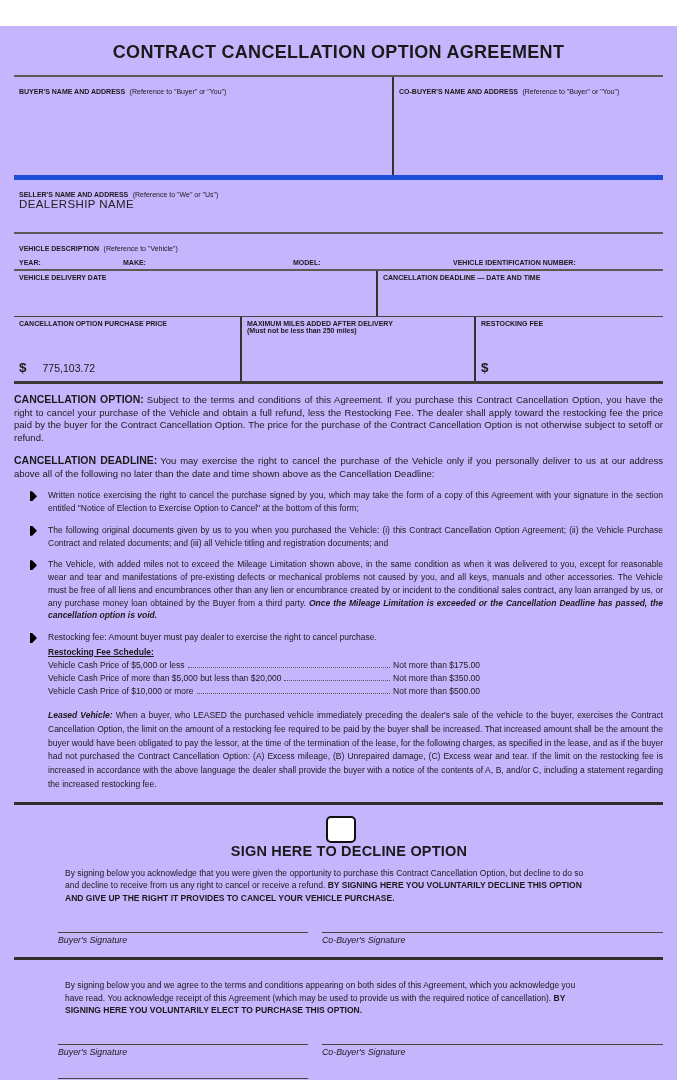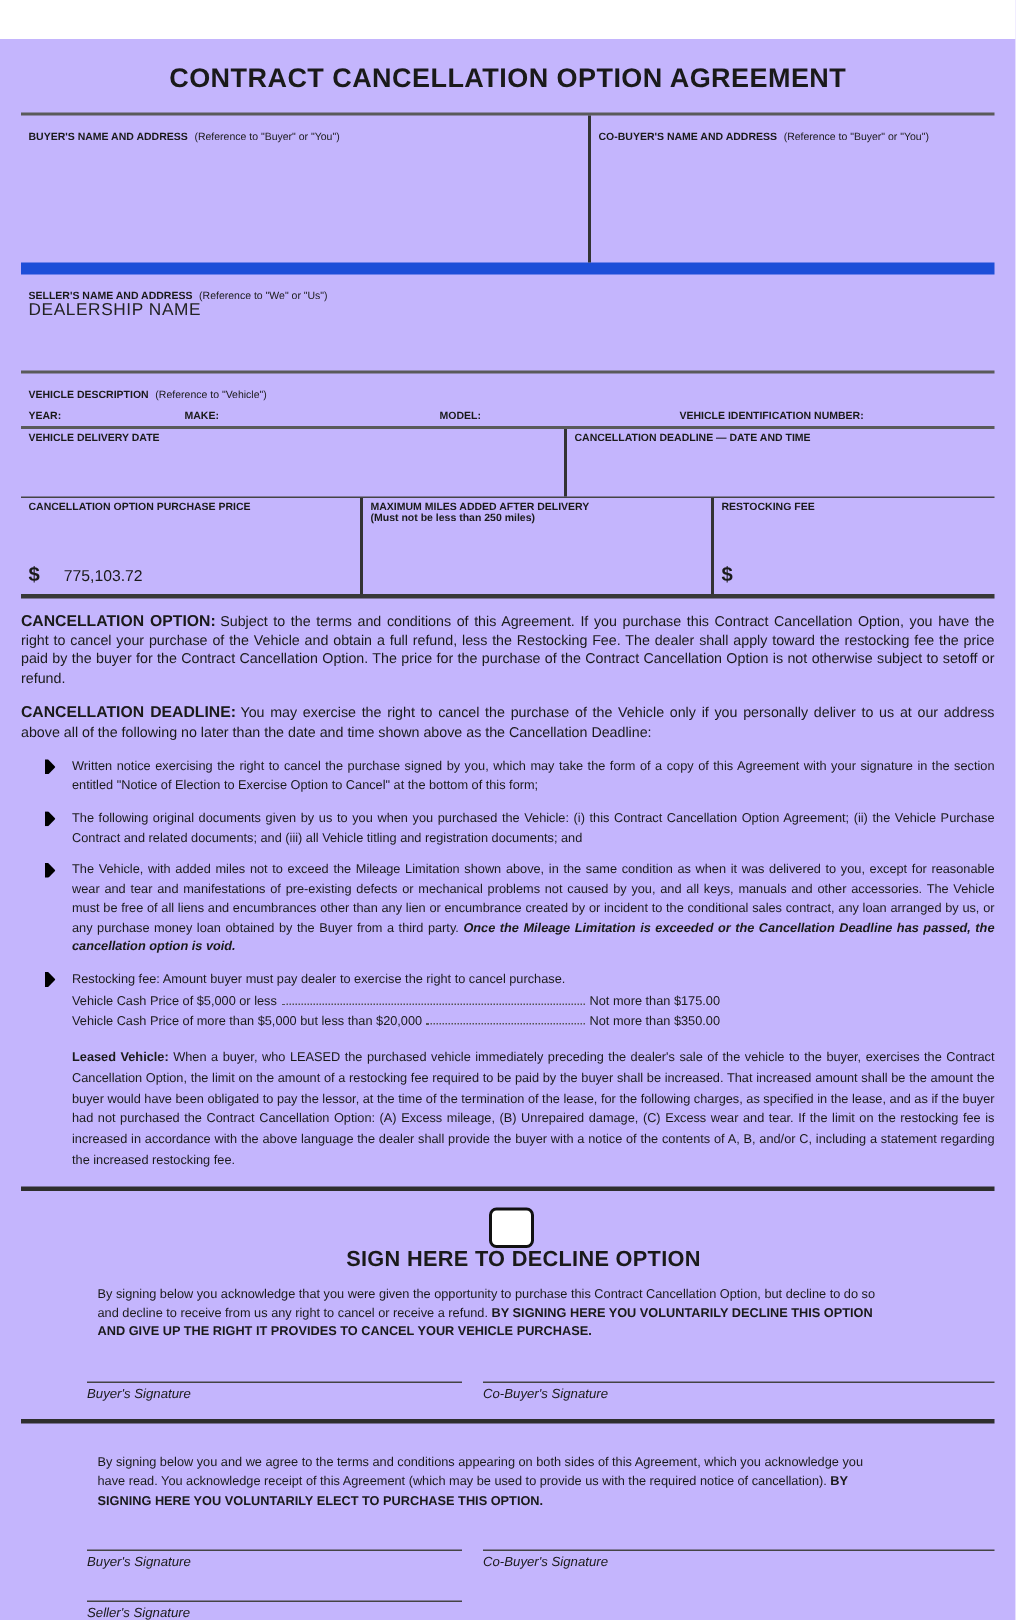--- a/index.html
+++ b/index.html
@@ -14,21 +14,21 @@
   .subtitle { text-align:center; font-weight:bold; font-size:9.5px; margin-top:1px; }
 
   
   .lbl  { font-weight:bold; font-size:7px; }
   .note { font-size:7px; font-weight:normal; }
   .cell { padding:3px 5px; box-sizing:border-box; display:flex; flex-direction:column; }
   .fill { flex:1; }
   .bl   { border-left:2px solid #333; }
 
   .row-parties { display:grid; grid-template-columns:378px 1fr; height:98px; border-top:2px solid #5a5a5a; margin-top:12px; }
-  .row-seller  { height:72px; border-top:8px solid #1d4ed8; padding:3px 5px; box-sizing:border-box; }
+  .row-seller  { height:57px; border-top:5px solid #1d4ed8; padding:3px 5px; box-sizing:border-box; }
   .seller-value{ font-size:11.5px; letter-spacing:.4px; margin-top:-3px; color:#222; }
   .row-vehicle { height:37px; border-top:2px solid #5a5a5a; padding:3px 5px 3px; box-sizing:border-box; display:flex; flex-direction:column; justify-content:space-between; }
   .vehicle-fields { display:flex; }
   .vehicle-fields .lbl { font-size:7px; }
   .f-year { width:104px; } .f-make { width:170px; } .f-model { width:160px; } .f-vin { flex:1; }
   .row-delivery{ display:grid; grid-template-columns:362px 1fr; height:45px; border-top:2px solid #5a5a5a; }
   .row-price   { display:grid; grid-template-columns:226px 234px 1fr; height:64px; border-top:1.5px solid #444; border-bottom:3px solid #383838; }
   .price-cell  { justify-content:space-between; padding-bottom:6px; }
   .money  { display:flex; align-items:baseline; gap:16px; }
   .cur    { font-weight:bold; font-size:13.5px; }
@@ -47,21 +47,21 @@
 
   
   .schedule { margin-left:34px; margin-top:2px; width:432px; font-size:8.5px; }
   .schedule-title { font-weight:bold; text-decoration:underline; line-height:1.5; }
   .srow  { display:flex; align-items:baseline; line-height:1.55; }
   .sitem { white-space:nowrap; }
   .sdots { flex:1; border-bottom:1.5px dotted #555; margin:0 3px 3px; min-width:10px; }
   .sfee  { white-space:nowrap; }
 
   .leased { margin-left:34px; margin-top:11px; font-size:8.5px; line-height:1.62; text-align:justify; }
-  .lh { font-weight:bold; }
+  .lh { font-weight:bold;font-style:italic; }
 
   .rule { border-top:3px solid #2e2e2e; margin-top:10px; }
 
   
   .sign-section { padding:11px 0 2px; }
   .sec-head { display:flex; align-items:center;flex-direction:column; }
   .checkbox { width:26px; height:23px; border:2.5px solid #111; border-radius:5px; margin-left:5px; flex:0 0 auto; background:#fff; }
   .sec-title { font-weight:bold; font-size:14.5px; margin-left:21px; letter-spacing:.2px; }
   .sec-body  { margin-left:51px; margin-top:8px; font-size:8.5px; line-height:1.5; width:524px; }
   .sig-grid  { margin-left:44px; margin-top:27px; display:grid; grid-template-columns:250px 1fr; column-gap:14px; }
@@ -164,30 +164,36 @@
   <div class="bullet">
     <span class="marker"></span>
     <span class="btext"><span>The Vehicle, with added miles not to exceed the Mileage Limitation shown above, in the same condition as when it was delivered to you, except for reasonable wear and tear and manifestations of pre-existing defects or mechanical problems not caused by you, and all keys, manuals and other accessories. The Vehicle must be free of all liens and encumbrances other than any lien or encumbrance created by or incident to the conditional sales contract, any loan arranged by us, or any purchase money loan obtained by the Buyer from a third party. </span><span class="em-tail">Once the Mileage Limitation is exceeded or the Cancellation Deadline has passed, the cancellation option is void.</span></span>
   </div>
   <div class="bullet">
     <span class="marker"></span>
     <span class="btext">Restocking fee: Amount buyer must pay dealer to exercise the right to cancel purchase.</span>
   </div>
 
   <div class="schedule">
+    <div class="schedule-title">Restocking Fee Schedule:</div>
     <div class="srow">
       <span class="sitem">Vehicle Cash Price of $5,000 or less</span>
       <span class="sdots"></span>
       <span class="sfee">Not more than $175.00</span>
     </div>
     <div class="srow">
       <span class="sitem">Vehicle Cash Price of more than $5,000 but less than $20,000</span>
       <span class="sdots"></span>
       <span class="sfee">Not more than $350.00</span>
     </div>
+    <div class="srow">
+      <span class="sitem">Vehicle Cash Price of $10,000 or more</span>
+      <span class="sdots"></span>
+      <span class="sfee">Not more than $500.00</span>
+    </div>
   </div>
 
   <div class="leased">
     <span class="lh">Leased Vehicle:</span>
     <span>When a buyer, who LEASED the purchased vehicle immediately preceding the dealer's sale of the vehicle to the buyer, exercises the Contract Cancellation Option, the limit on the amount of a restocking fee required to be paid by the buyer shall be increased. That increased amount shall be the amount the buyer would have been obligated to pay the lessor, at the time of the termination of the lease, for the following charges, as specified in the lease, and as if the buyer had not purchased the Contract Cancellation Option: (A) Excess mileage, (B) Unrepaired damage, (C) Excess wear and tear. If the limit on the restocking fee is increased in accordance with the above language the dealer shall provide the buyer with a notice of the contents of A, B, and/or C, including a statement regarding the increased restocking fee.</span>
   </div>
 
   <div class="rule"></div>
 
   <div class="sign-section">

